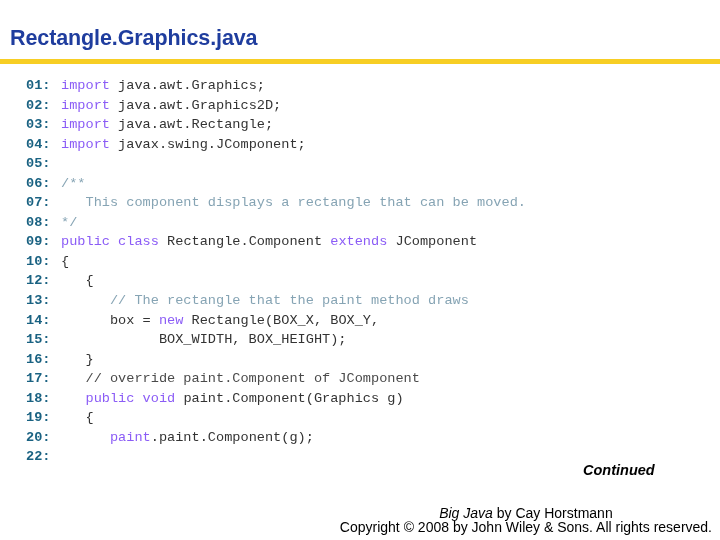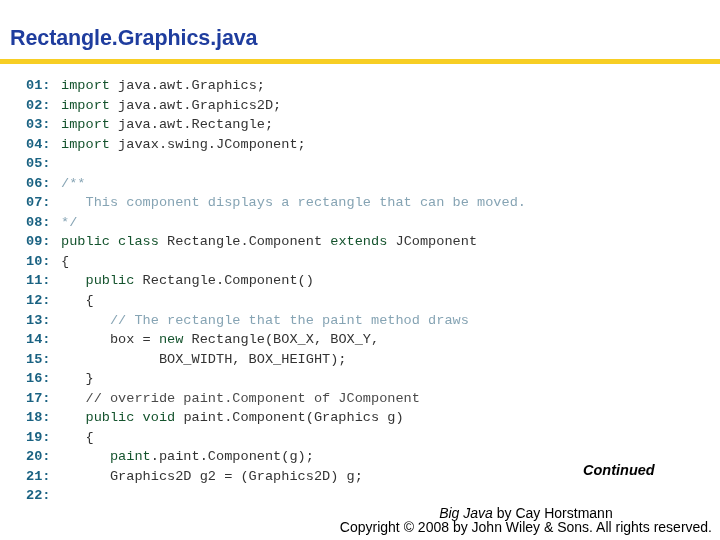--- a/index.html
+++ b/index.html
@@ -56,21 +56,21 @@
     color: #1a6282;
     font-weight: bold;
     font-family: "Liberation Mono", "DejaVu Sans Mono", monospace;
     font-size: 13.6px;
   }
   .code-text {
     display: inline;
     color: #333333;
     white-space: pre;
   }
-  .kw   { color: #14532d; }
+  .kw   { color: #8b5cf6; }
   .cmt  { color: #86a4b4; }
   .cmt2 { color: #4a4a4a; text-align: right; }
 
   
   #continued-label {
     position: absolute;
     left: 583px;
     top: 462px;
     font-size: 14.5px;
     font-weight: bold;
@@ -103,31 +103,29 @@
     <div class="code-line"><span class="line-no">01:</span><span class="code-text kw">import</span><span class="code-text"> java.awt.Graphics;</span></div>
     <div class="code-line"><span class="line-no">02:</span><span class="code-text kw">import</span><span class="code-text"> java.awt.Graphics2D;</span></div>
     <div class="code-line"><span class="line-no">03:</span><span class="code-text kw">import</span><span class="code-text"> java.awt.Rectangle;</span></div>
     <div class="code-line"><span class="line-no">04:</span><span class="code-text kw">import</span><span class="code-text"> javax.swing.JComponent;</span></div>
     <div class="code-line"><span class="line-no">05:</span><span class="code-text"></span></div>
     <div class="code-line"><span class="line-no">06:</span><span class="code-text cmt">/**</span></div>
     <div class="code-line"><span class="line-no">07:</span><span class="code-text cmt">   This component displays a rectangle that can be moved.</span></div>
     <div class="code-line"><span class="line-no">08:</span><span class="code-text cmt">*/</span></div>
     <div class="code-line"><span class="line-no">09:</span><span class="code-text kw">public class</span><span class="code-text"> Rectangle.Component </span><span class="code-text kw">extends</span><span class="code-text"> JComponent</span></div>
     <div class="code-line"><span class="line-no">10:</span><span class="code-text">{</span></div>
-    <div class="code-line"><span class="line-no">11:</span><span class="code-text kw">   public</span><span class="code-text"> Rectangle.Component()</span></div>
     <div class="code-line"><span class="line-no">12:</span><span class="code-text">   {</span></div>
     <div class="code-line"><span class="line-no">13:</span><span class="code-text cmt">      // The rectangle that the paint method draws</span></div>
     <div class="code-line"><span class="line-no">14:</span><span class="code-text">      box = </span><span class="code-text kw">new</span><span class="code-text"> Rectangle(BOX_X, BOX_Y,</span></div>
     <div class="code-line"><span class="line-no">15:</span><span class="code-text">            BOX_WIDTH, BOX_HEIGHT);</span></div>
     <div class="code-line"><span class="line-no">16:</span><span class="code-text">   }</span></div>
     <div class="code-line"><span class="line-no">17:</span><span class="code-text cmt2">   // override paint.Component of JComponent</span></div>
     <div class="code-line"><span class="line-no">18:</span><span class="code-text kw">   public void</span><span class="code-text"> paint.Component(Graphics g)</span></div>
     <div class="code-line"><span class="line-no">19:</span><span class="code-text">   {</span></div>
     <div class="code-line"><span class="line-no">20:</span><span class="code-text kw">      paint</span><span class="code-text">.paint.Component(g);</span></div>
-    <div class="code-line"><span class="line-no">21:</span><span class="code-text">      Graphics2D g2 = (Graphics2D) g;</span></div>
     <div class="code-line"><span class="line-no">22:</span><span class="code-text"></span></div>
   </div>
 
 <div id="continued-label">Continued</div>
 
 <div id="footer">
   <div><span class="book-title">Big Java</span><span> by  Cay Horstmann</span></div>
   <div>Copyright © 2008 by John Wiley &amp; Sons.  All rights reserved.</div>
 </div>
 

